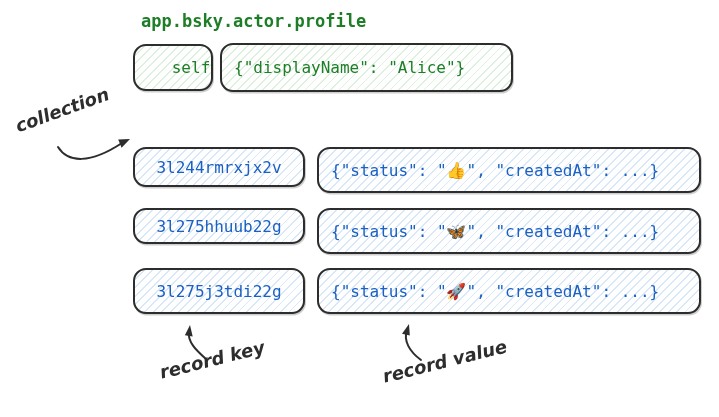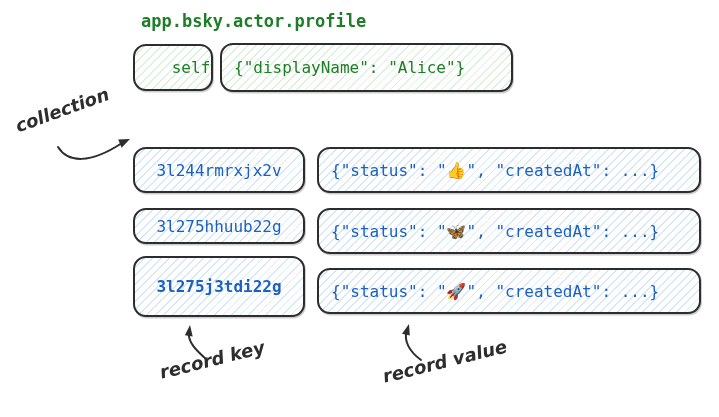--- a/index.html
+++ b/index.html
@@ -95,35 +95,35 @@
     <span>self</span>
   </div>
 
   <div class="box green-hatch padded" style="left:220px; top:43px; width:293px; height:49px;">
     <span>{"displayName": "Alice"}</span>
   </div>
 
   <div class="hand" style="left:16px; top:116px; transform:rotate(-20deg);">collection</div>
 
 
-  <div class="box blue-hatch center" style="left:133px; top:147px; width:172px; height:46px;">
+  <div class="box blue-hatch center" style="left:133px; top:147px; width:172px; height:40px;">
     <span>3l244rmrxjx2v</span>
   </div>
   <div class="box blue-hatch padded" style="left:317px; top:147px; width:384px; height:46px;">
     <span>{"status": "👍", "createdAt": ...}</span>
   </div>
 
   <div class="box blue-hatch center" style="left:133px; top:208px; width:172px; height:36px;">
     <span>3l275hhuub22g</span>
   </div>
   <div class="box blue-hatch padded" style="left:317px; top:208px; width:384px; height:46px;">
     <span>{"status": "🦋", "createdAt": ...}</span>
   </div>
 
-  <div class="box blue-hatch center" style="left:133px; top:256px; width:172px; height:61px;font-weight:bold;">
+  <div class="box blue-hatch center" style="left:133px; top:268px; width:172px; height:46px;">
     <span>3l275j3tdi22g</span>
   </div>
   <div class="box blue-hatch padded" style="left:317px; top:268px; width:384px; height:46px;">
     <span>{"status": "🚀", "createdAt": ...}</span>
   </div>
 
   <div class="hand" style="left:160px; top:362px; transform:rotate(-14deg);">record key</div>
 
   <div class="hand" style="left:383px; top:366px; transform:rotate(-14deg);">record value</div>
 

